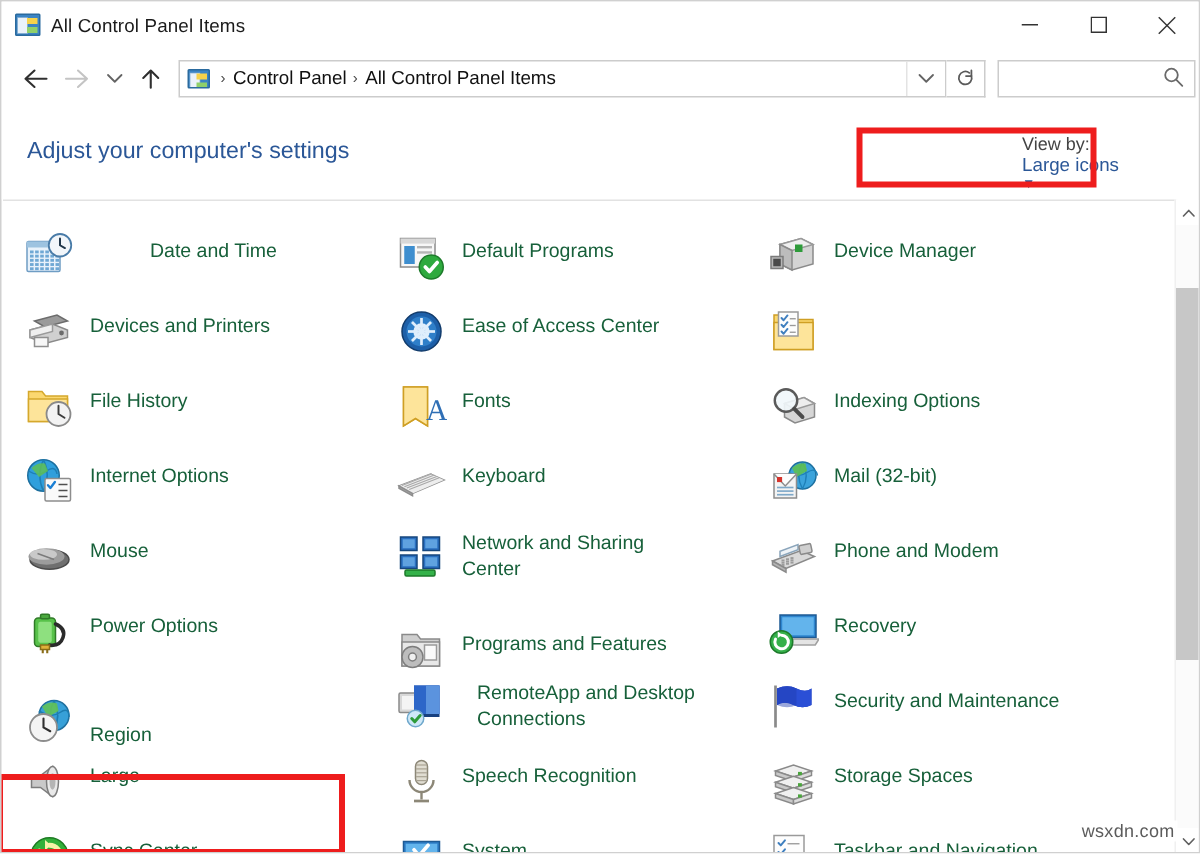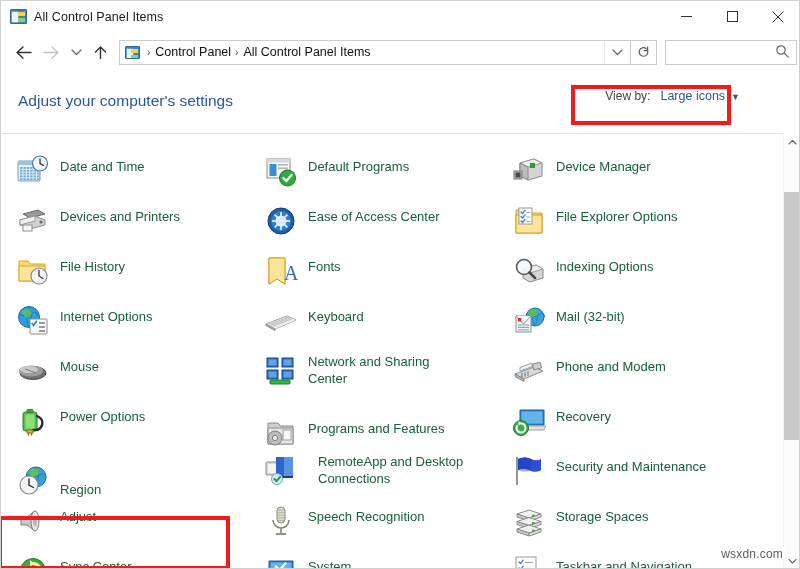--- a/index.html
+++ b/index.html
@@ -138,20 +138,21 @@
   }
   .adjust-title {
     position: absolute; left: 17px; top: 20px;
     font-size: 15.5px; color: #2b5797;
     white-space: nowrap;
   }
   .viewby-wrap {
     position: absolute; right: 61px; top: 17px;
     display: flex; align-items: baseline;
     white-space: nowrap;
+    flex-direction: column;
   }
   .viewby-label {
     font-size: 12px; color: #444444;
     margin-right: 10px;
   }
   .viewby-value {
     font-size: 12.5px; color: #2b5797;
   }
   .viewby-caret {
     font-size: 9px; color: #2b5797;
@@ -343,21 +344,21 @@
       <span class="viewby-label">View by:</span>
       <span class="viewby-value">Large icons</span>
       <span class="viewby-caret">▼</span>
     </div>
   </div>
   <div class="hl-viewby"></div>
 
   <div class="content">
     <div class="grid" id="grid">
       <div class="hl-power"></div>
-    <div class="cpitem col0" style="top: 18px;">
+    <div class="cpitem col0" style="top: 18px; gap: 40px;">
           <div class="ico">
             <svg viewBox="0 0 34 34">
               <rect x="2" y="7" width="22" height="20" rx="1" fill="#e8f2fb" stroke="#6f9dc4"></rect>
               <rect x="2" y="7" width="22" height="4" fill="#9dc3e0"></rect>
               <g fill="#6fa8d4">
                 <rect x="4" y="13" width="2.4" height="1.9"></rect>
                 <rect x="7.4" y="13" width="2.4" height="1.9"></rect>
                 <rect x="10.8" y="13" width="2.4" height="1.9"></rect>
                 <rect x="14.2" y="13" width="2.4" height="1.9"></rect>
                 <rect x="17.6" y="13" width="2.4" height="1.9"></rect>
@@ -472,21 +473,21 @@
           <div class="lbl">Region</div>
         </div>
         <div class="cpitem col0" style="top: 368px;">
           <div class="ico">
             <svg viewBox="0 0 34 34">
               <path d="M5 13 h6 l8 -6 v20 l-8 -6 H5 Z" fill="#c9c9c9" stroke="#7d7d7d"></path>
               <ellipse cx="19" cy="17" rx="4" ry="10" fill="#e9e9e9" stroke="#7d7d7d"></ellipse>
               <ellipse cx="19" cy="17" rx="2" ry="5.5" fill="#b5b5b5"></ellipse>
             </svg>
           </div>
-          <div class="lbl">Adjust</div>
+          <div class="lbl">Large</div>
         </div>
         <div class="cpitem col0" style="top: 418px;">
           <div class="ico">
             <svg viewBox="0 0 34 34">
               <circle cx="17" cy="17" r="12.5" fill="#33b03a" stroke="#1d7a22"></circle>
               <path d="M17 9.5 a7.5 7.5 0 1 1 -6.6 3.9" fill="none" stroke="#f7f2a8" stroke-width="3.2" stroke-linecap="round"></path>
               <path d="M14 6 l4 3.5 -4 3.5z" fill="#f7f2a8"></path>
               <path d="M20 28 l-4 -3.5 4 -3.5z" fill="#f7f2a8"></path>
             </svg>
           </div>
@@ -653,21 +654,20 @@
                 <path d="M9 12.5 l1.4 1.5 2.6 -3.2"></path>
                 <path d="M9 17 l1.4 1.5 2.6 -3.2"></path>
               </g>
               <g stroke="#9a9a9a" stroke-width="0.9">
                 <line x1="14.5" y1="8.5" x2="18.5" y2="8.5"></line>
                 <line x1="14.5" y1="13" x2="18.5" y2="13"></line>
                 <line x1="14.5" y1="17.5" x2="18.5" y2="17.5"></line>
               </g>
             </svg>
           </div>
-          <div class="lbl">File Explorer Options</div>
         </div>
         <div class="cpitem col2" style="top: 118px;">
           <div class="ico">
             <svg viewBox="0 0 34 34">
               <path d="M11 15 L24 11 L31 15 L31 24 L18 28 L11 24 Z" fill="#d6d6d6" stroke="#8a8a8a"></path>
               <path d="M11 15 L24 11 L31 15 L18 19 Z" fill="#eee" stroke="#9a9a9a"></path>
               <circle cx="12" cy="13" r="7.5" fill="#f1f7fb" fill-opacity="0.9" stroke="#5a5a5a" stroke-width="1.6"></circle>
               <line x1="17.4" y1="18.4" x2="23" y2="24" stroke="#4a4a4a" stroke-width="2.6" stroke-linecap="round"></line>
             </svg>
           </div>

